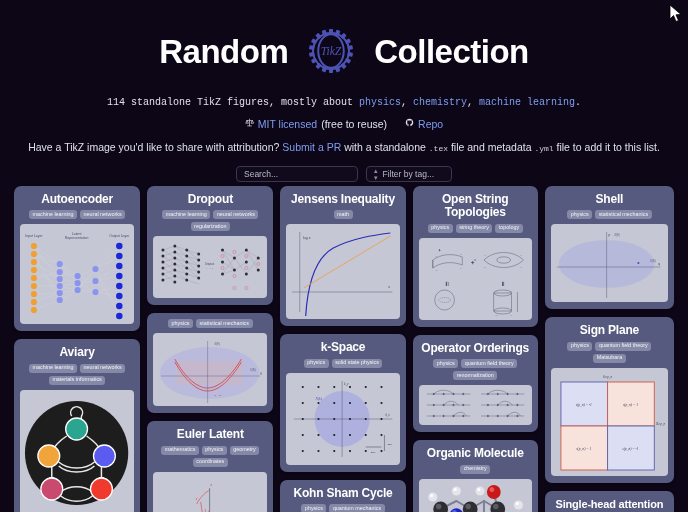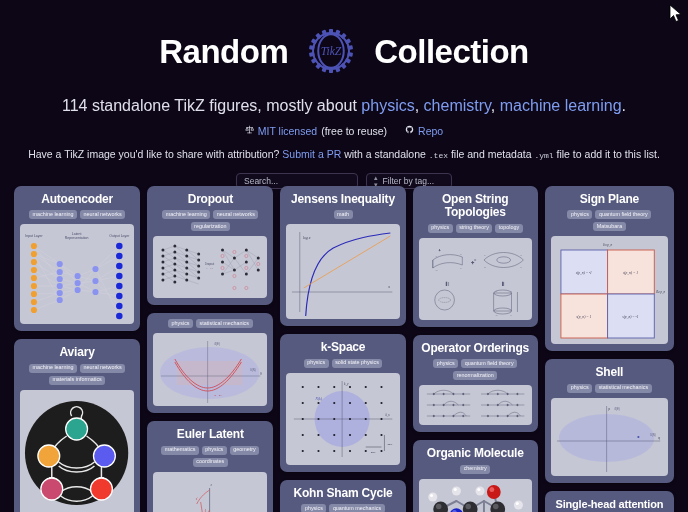--- a/index.html
+++ b/index.html
@@ -17,21 +17,21 @@
     display: flex; align-items: center; justify-content: center;
     gap: 14px; height: 58px;
   }
   .title-word {
     font-size: 33px; font-weight: 700; color: #ffffff;
     letter-spacing: -0.5px; line-height: 1;
   }
   .tikz-logo { width: 58px; height: 58px; display: block; }
 
   .subtitle {
-    margin-top: 17px; font-size: 16px; color: #dfe0ea;
+    margin-top: 17px; font-size: 10px; color: #dfe0ea; font-family: Liberation Mono, monospace;
   }
   .link { color: #7f9df0; text-decoration: none; }
   .meta-row {
     margin-top: 10px; font-size: 10.5px; color: #dfe0ea;
     display: flex; align-items: flex-start; justify-content: center; gap: 4px;
   }
   .meta-row .sep { width: 10px; }
   .inline-icon { display: inline-block; vertical-align: -2px; }
   .pr-row { margin-top: 11px; font-size: 10.5px; color: #dfe0ea; }
   .mono {
@@ -642,20 +642,42 @@
               </g>
             </g>
           </svg>
         </div>
       </div>
     </div>
 
     <div class="col col-5">
 
       <div class="card">
+        <div class="card-title">Shell</div>
+        <div class="tags">
+          <span class="tag">physics</span>
+          <span class="tag">statistical mechanics</span>
+        </div>
+        <div class="thumb" style="height:78px">
+          <svg viewBox="0 0 118 78" preserveAspectRatio="none">
+            <ellipse cx="56" cy="40" rx="48" ry="24" fill="#b0b3de" opacity="0.7"></ellipse>
+            <g stroke="#5a5c78" stroke-width="0.5">
+              <line x1="6" y1="43" x2="110" y2="43"></line>
+              <line x1="56" y1="8" x2="56" y2="74"></line>
+            </g>
+            <text x="58" y="12" font-size="3" fill="#3e4058">p</text>
+            <text x="64" y="12" font-size="2.8" fill="#5d6080">δ(E)</text>
+            <text x="100" y="38" font-size="2.8" fill="#5d6080">δ(N)</text>
+            <text x="108" y="41" font-size="3" fill="#3e4058">q</text>
+            <circle cx="88" cy="39" r="1.1" fill="#4a50b0"></circle>
+          </svg>
+        </div>
+      </div>
+
+      <div class="card">
         <div class="card-title">Sign Plane</div>
         <div class="tags">
           <span class="tag">physics</span>
           <span class="tag">quantum field theory</span>
           <span class="tag">Matsubara</span>
         </div>
         <div class="thumb" style="height:108px">
           <svg viewBox="0 0 118 108" preserveAspectRatio="none">
             <rect x="10" y="14" width="47" height="44" fill="#dcdef4" stroke="#5a5fa8" stroke-width="0.9"></rect>
             <rect x="57" y="14" width="47" height="44" fill="#f8e2dc" stroke="#c85a48" stroke-width="0.9"></rect>
@@ -665,42 +687,20 @@
             <text x="80" y="38" font-size="3.6" font-family="'Liberation Serif', serif" font-style="italic" fill="#3a3c52" text-anchor="middle">s(p_n) = 1</text>
             <text x="33" y="82" font-size="3.6" font-family="'Liberation Serif', serif" font-style="italic" fill="#3a3c52" text-anchor="middle">s(p_n) = 1</text>
             <text x="80" y="82" font-size="3.6" font-family="'Liberation Serif', serif" font-style="italic" fill="#3a3c52" text-anchor="middle">s(p_n) = -1</text>
             <text x="57" y="10" font-size="3.2" font-family="'Liberation Serif', serif" font-style="italic" fill="#3a3c52" text-anchor="middle">Im p_n</text>
             <text x="106" y="57" font-size="3.2" font-family="'Liberation Serif', serif" font-style="italic" fill="#3a3c52">Re p_n</text>
           </svg>
         </div>
       </div>
 
       <div class="card">
-        <div class="card-title">Shell</div>
-        <div class="tags">
-          <span class="tag">physics</span>
-          <span class="tag">statistical mechanics</span>
-        </div>
-        <div class="thumb" style="height:78px">
-          <svg viewBox="0 0 118 78" preserveAspectRatio="none">
-            <ellipse cx="56" cy="40" rx="48" ry="24" fill="#b0b3de" opacity="0.7"></ellipse>
-            <g stroke="#5a5c78" stroke-width="0.5">
-              <line x1="6" y1="43" x2="110" y2="43"></line>
-              <line x1="56" y1="8" x2="56" y2="74"></line>
-            </g>
-            <text x="58" y="12" font-size="3" fill="#3e4058">p</text>
-            <text x="64" y="12" font-size="2.8" fill="#5d6080">δ(E)</text>
-            <text x="100" y="38" font-size="2.8" fill="#5d6080">δ(N)</text>
-            <text x="108" y="41" font-size="3" fill="#3e4058">q</text>
-            <circle cx="88" cy="39" r="1.1" fill="#4a50b0"></circle>
-          </svg>
-        </div>
-      </div>
-
-      <div class="card">
         <div class="card-title sm">Single-head attention</div>
 
       </div>
     </div>
 
   </div>
 
   <svg style="position:absolute;left:668px;top:4px;" width="16" height="20" viewBox="0 0 16 20">
     <path d="M2 1 L2 15 L5.5 11.5 L8 17.5 L10.5 16.5 L8 10.8 L13 10.5 Z" fill="#ffffff" stroke="#000000" stroke-width="0.8"></path>
   </svg>

